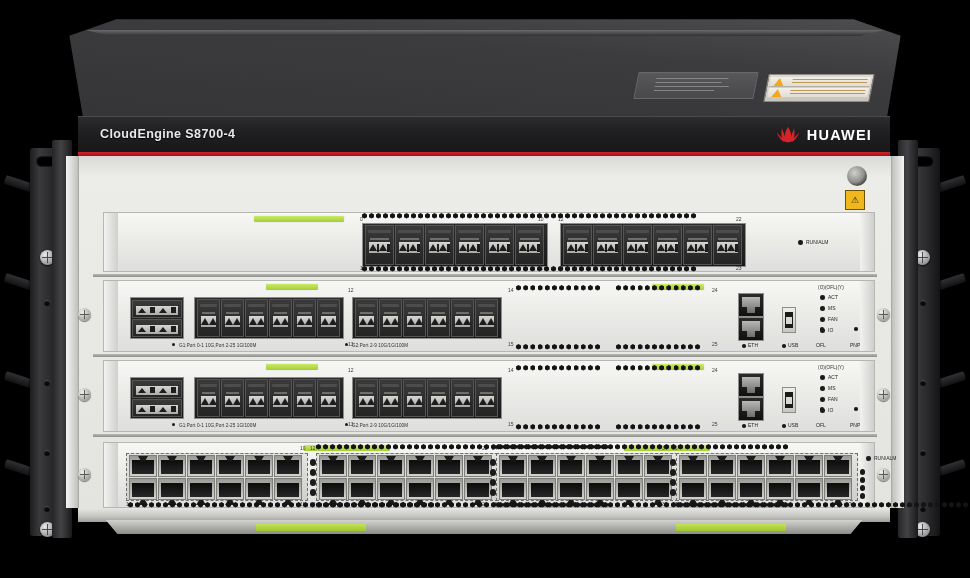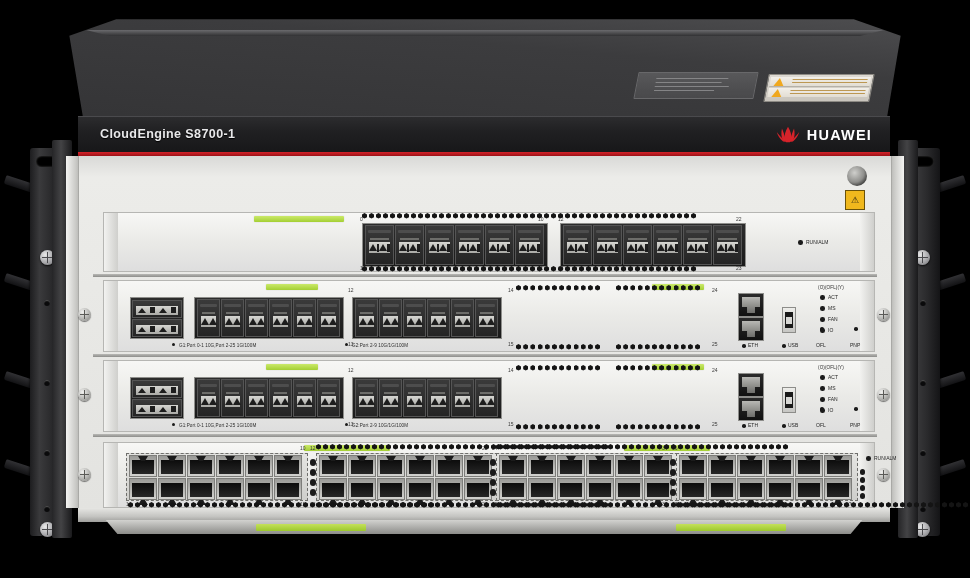--- a/index.html
+++ b/index.html
@@ -214,21 +214,21 @@
           <div class="bar" style="top:5px;"></div>
       </div>
       <div class="warnrow" style="top:13px;border-bottom:none;">
         <div class="tri" style="top:1px;"></div>
         <div class="bar" style="top:2px;"></div>
           <div class="bar" style="top:5px;"></div>
       </div>
     </div>
 
     <div id="bezel">
-      <div id="bezel-model">CloudEngine S8700-1</div>
+      <div id="bezel-model">CloudEngine S8700-4</div>
       <div id="huawei-logo">
         <svg class="hw-mark" viewBox="0 0 30 22">
           <path d="M15 2 C12 7 10.5 12 11 17 C11.2 19 12.5 20 14 20 L16 20 C17.5 20 18.8 19 19 17 C19.5 12 18 7 15 2 Z" fill="#d6232a"></path>
           <path d="M8 4 C7 9 7 14 9.2 18 C10 19.4 11 19.6 11.8 19 C12.6 18.4 12.4 17 11.8 15 C10.6 11 9.6 7.5 8 4 Z" fill="#d6232a"></path>
           <path d="M22 4 C23 9 23 14 20.8 18 C20 19.4 19 19.6 18.2 19 C17.4 18.4 17.6 17 18.2 15 C19.4 11 20.4 7.5 22 4 Z" fill="#d6232a"></path>
           <path d="M2 8 C3 12 5.6 16 9 18.8 C10 19.6 10.8 19.2 10.6 18.4 C10.4 17.6 9.4 16.6 8 15 C5.6 12.4 3.8 10.2 2 8 Z" fill="#d6232a"></path>
           <path d="M28 8 C27 12 24.4 16 21 18.8 C20 19.6 19.2 19.2 19.4 18.4 C19.6 17.6 20.6 16.6 22 15 C24.4 12.4 26.2 10.2 28 8 Z" fill="#d6232a"></path>
         </svg>
         <span class="hw-text">HUAWEI</span>
       </div>

